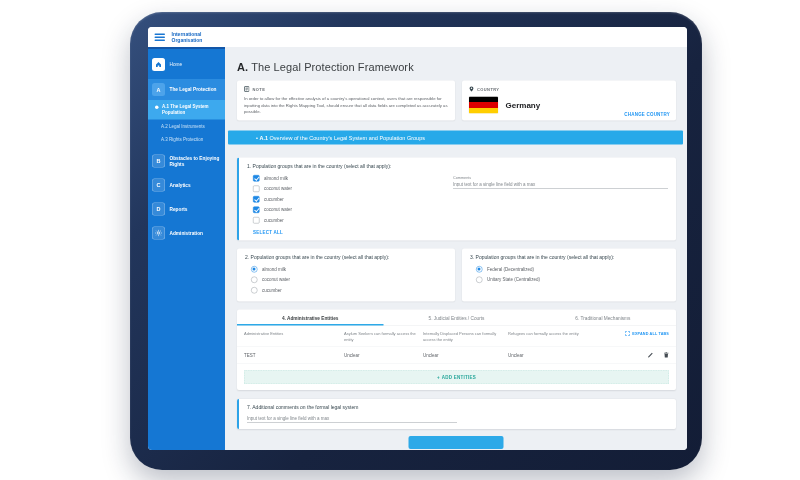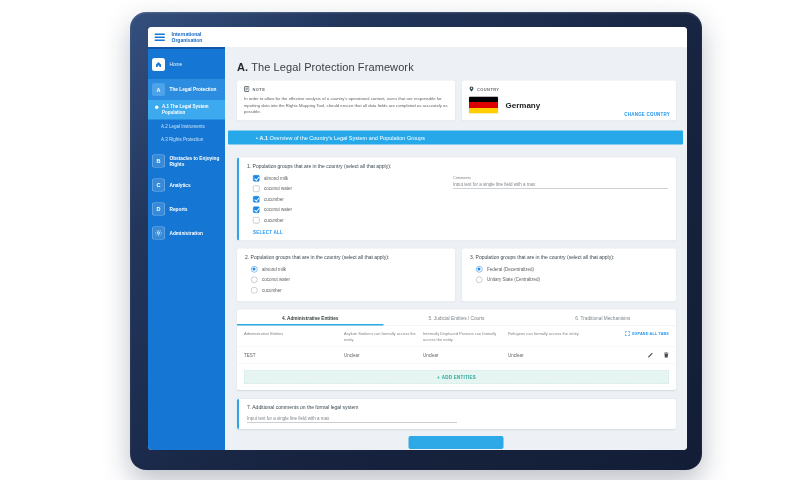--- a/index.html
+++ b/index.html
@@ -2,21 +2,21 @@
 <html><head>
 <meta charset="utf-8">
 <style>
   * { margin:0; padding:0; box-sizing:border-box; }
   html,body { width:800px; height:480px; background:#ffffff; font-family:"Liberation Sans", sans-serif; overflow:hidden; }
   .canvas { position:relative; width:800px; height:480px; background:#ffffff; }
 
   
   .tablet {
     position:absolute; left:130px; top:12px; width:572px; height:458px;
-    border-radius:16px;
+    border-radius:32px;
     background:linear-gradient(135deg,#35507e 0%, #22365c 22%, #17233f 60%, #131d36 100%);
     box-shadow:0 12px 28px rgba(18,28,56,.28), inset 0 1px 2px rgba(255,255,255,.18);
   }
   .screen {
     position:absolute; left:18px; top:15px; width:539px; height:423px;
     background:#ffffff; border-radius:4px; overflow:hidden;
   }
   .scale-wrap { position:absolute; left:0; top:0; width:1078px; height:846px; transform:scale(0.5); transform-origin:top left; }
 
   

